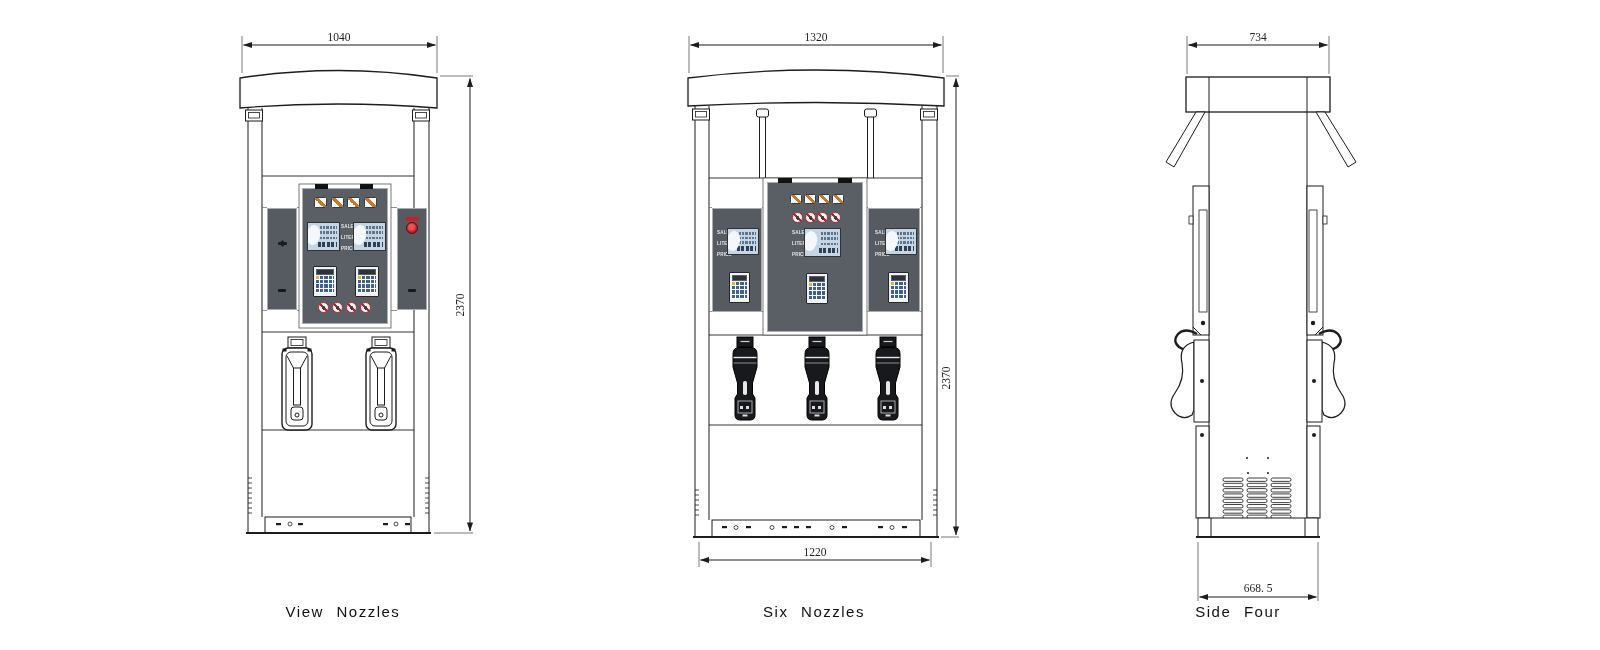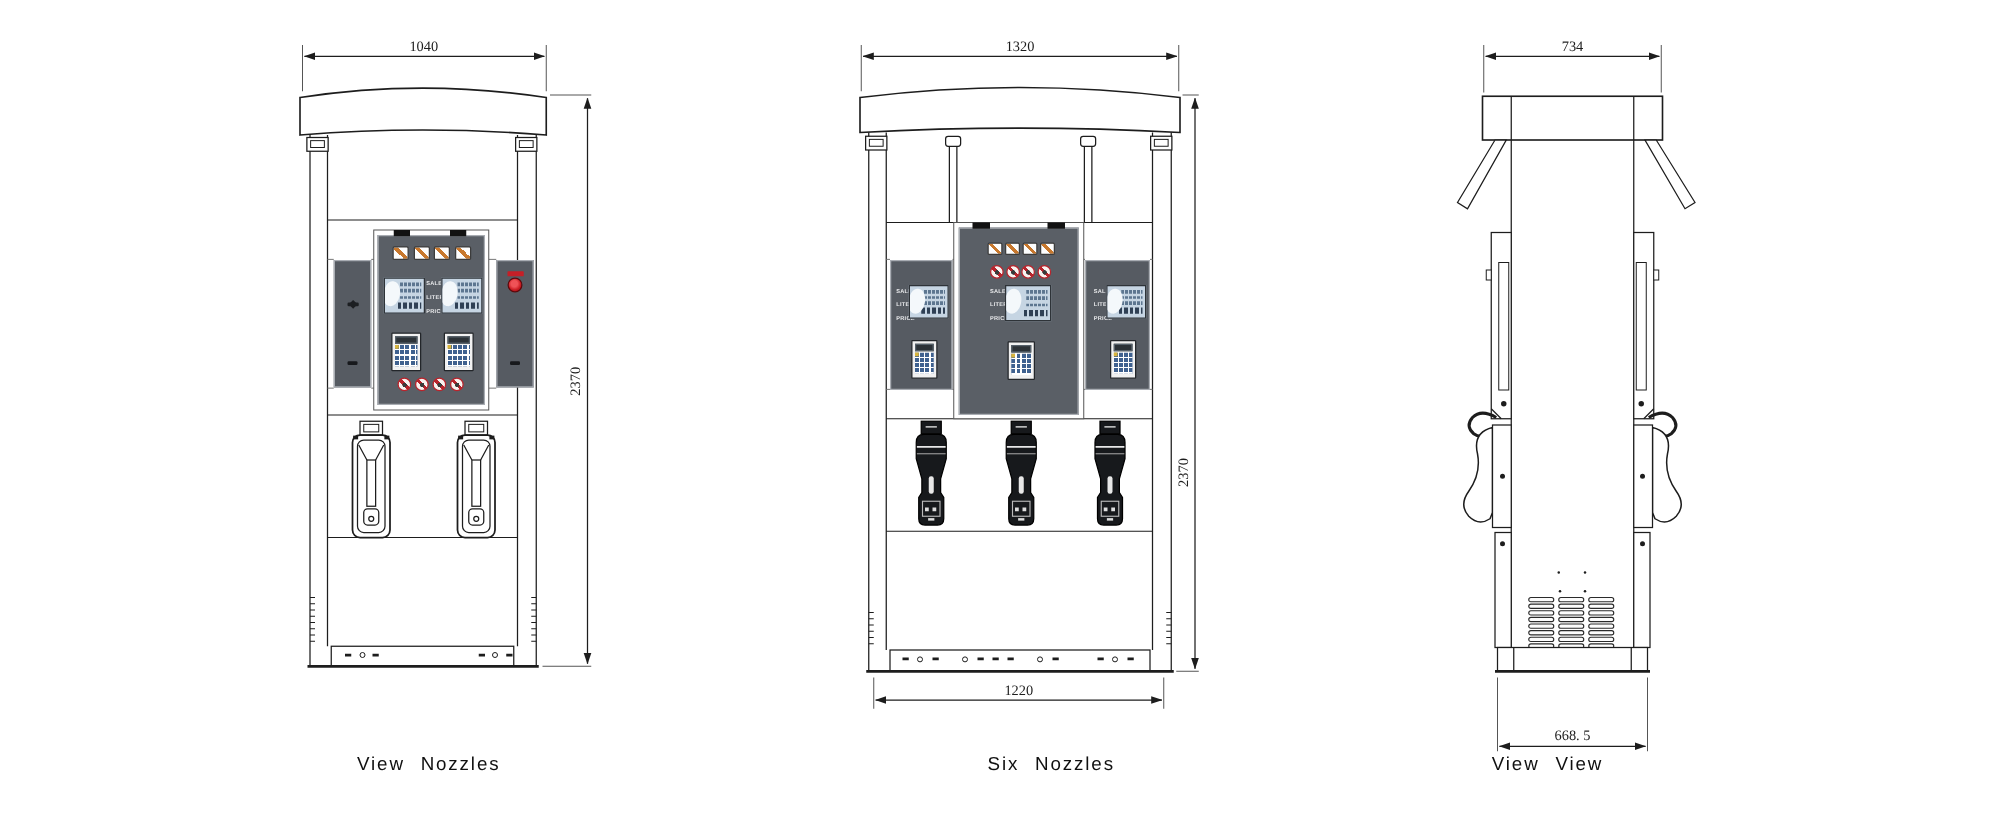--- a/index.html
+++ b/index.html
@@ -343,15 +343,15 @@
     </div>
     <div class="kp" style="left:19px;top:63px;width:21px;height:31px">
       <div class="kp-scr"></div>
       <div class="kp-keys">
           <i class="kp-y"></i>
         </div>
     </div>
   </div>
 
   <div class="vlabel" style="left:253px;top:603px">View Nozzles</div>
-  <div class="vlabel" style="left:751px;top:603px">Six Nozzles</div>
-  <div class="vlabel" style="left:1148px;top:603px">View View</div>
+  <div class="vlabel" style="left:724px;top:603px">Six Nozzles</div>
+  <div class="vlabel" style="left:1148px;top:603px">Side Four</div>
 </div>
 
 </body></html>

